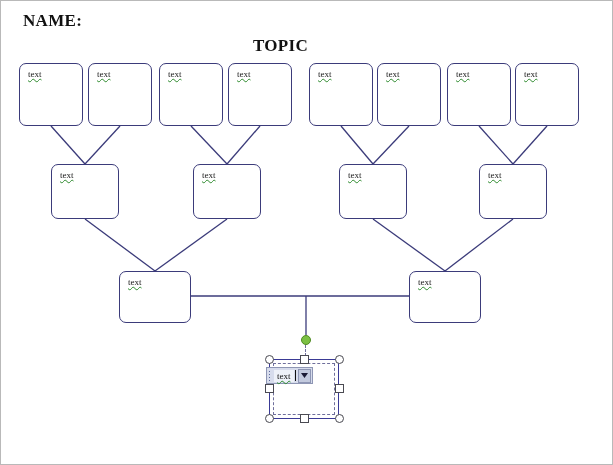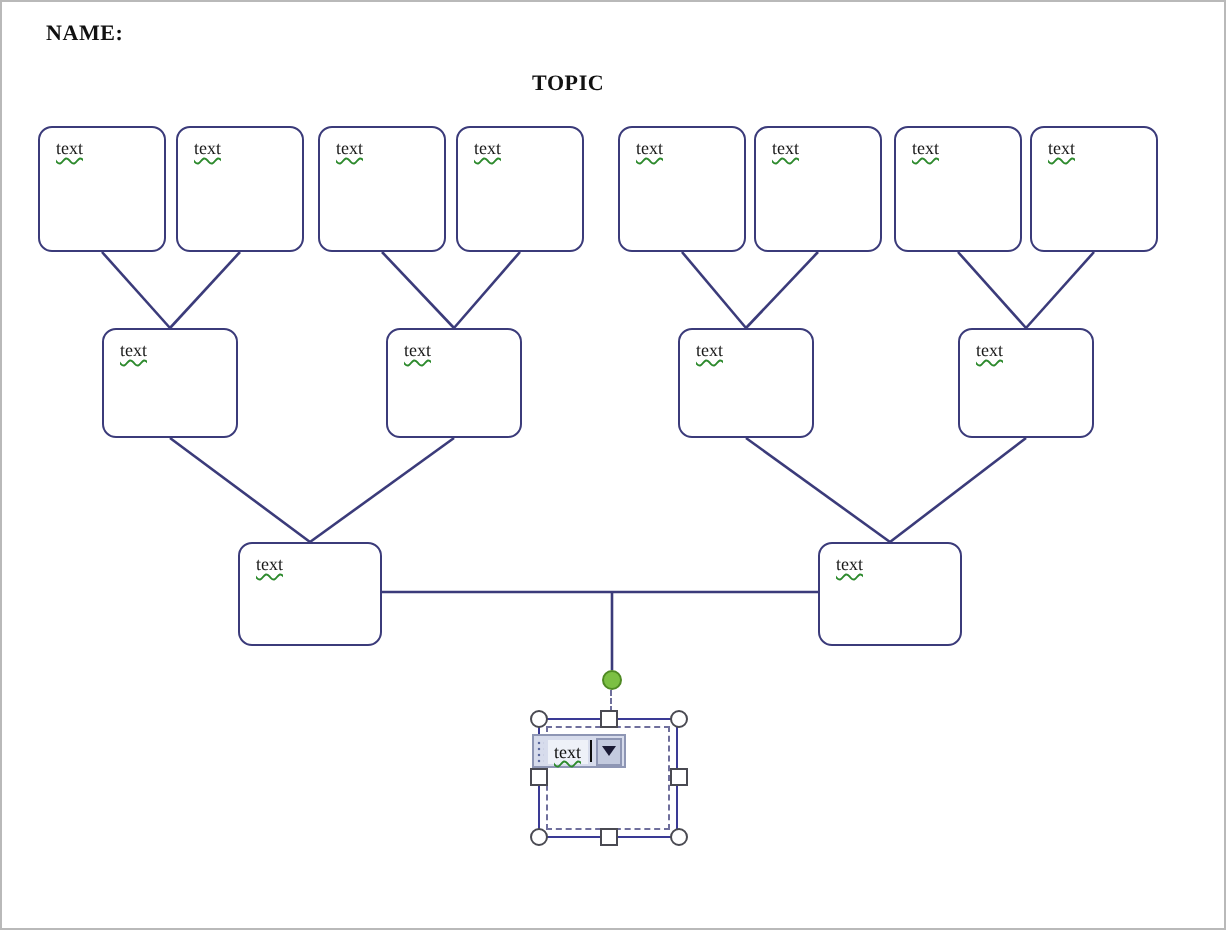--- a/index.html
+++ b/index.html
@@ -17,27 +17,27 @@
     background: #ffffff;
     border: 1px solid #b9b9b9;
     box-sizing: border-box;
     overflow: hidden;
   }
   
   .hdr-label {
     position: absolute;
     font-family: "Liberation Serif", serif;
     font-weight: bold;
-    font-size: 11px;
+    font-size: 17px;
     color: #111111;
     letter-spacing: 0.3px;
     white-space: nowrap;
   }
   #name-label { left: 22px; top: 10px; }
-  #topic-label { left: 265px; top: 35px; }
+  #topic-label { left: 252px; top: 35px; }
 
   
   .node {
     position: absolute;
     box-sizing: border-box;
     border: 1.4px solid #3b3b7a;
     border-radius: 7px;
     background: #ffffff;
     z-index: 3;
   }

